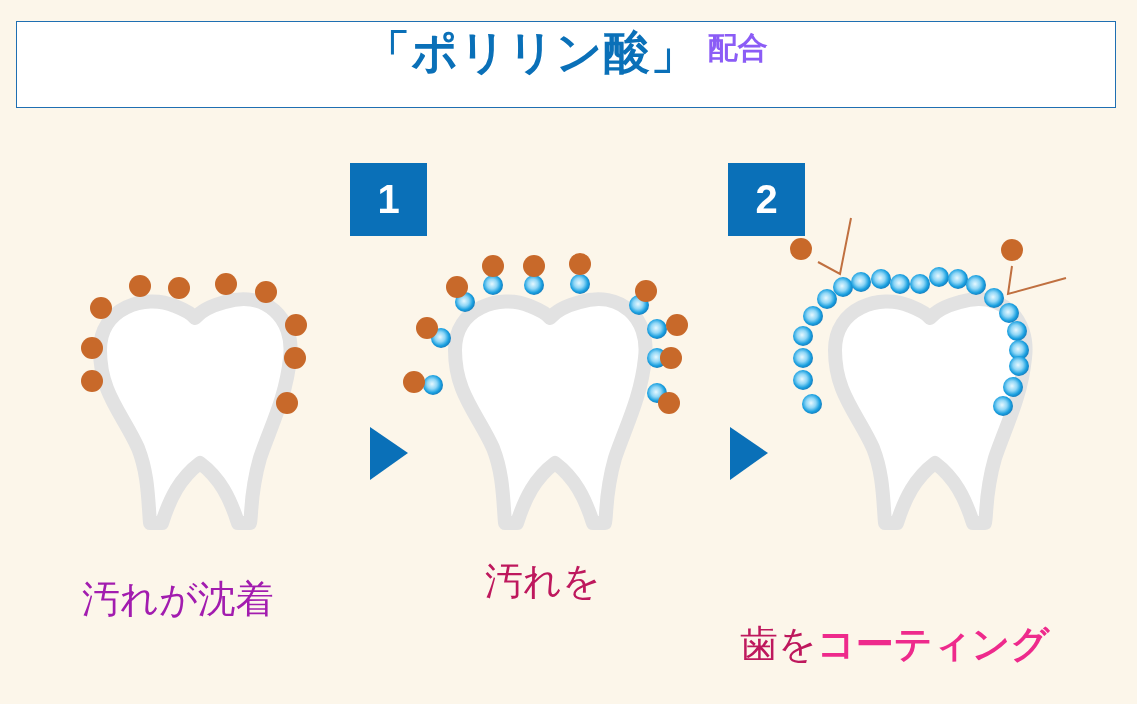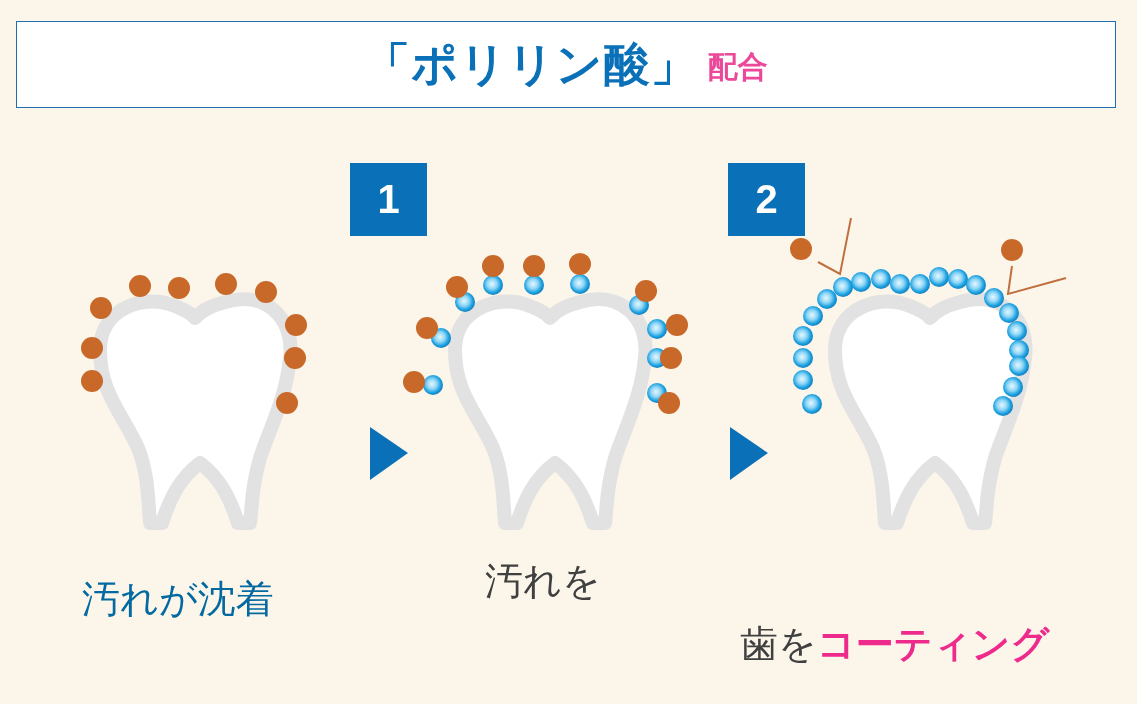--- a/index.html
+++ b/index.html
@@ -1,24 +1,24 @@
 <!DOCTYPE html>
 <html><head>
 <meta charset="utf-8">
 <style>
   html,body{margin:0;padding:0;}
   body{width:1137px;height:704px;background:#fcf6ea;position:relative;overflow:hidden;font-family:"DejaVu Sans",sans-serif;}
-  .title-box{position:absolute;left:16px;top:21px;width:1100px;height:87px;background:#fff;border:1.5px solid #1f6fb2;box-sizing:border-box;display:flex;align-items:center;justify-content:center;}
+  .title-box{position:absolute;left:16px;top:21px;width:1100px;height:87px;background:#fff;border:1.5px solid #1f6fb2;box-sizing:border-box;display:flex;justify-content:center;}
   .title-main{color:#0a70b8;font-weight:bold;font-size:46px;letter-spacing:1px;}
-  .title-sub{color:#ec4899;font-weight:bold;font-size:30px;margin-left:10px;margin-top:6px;}
+  .title-sub{color:#8b5cf6;font-weight:bold;font-size:30px;margin-left:10px;margin-top:6px;}
   .step-badge{position:absolute;width:77px;height:73px;background:#0a70b8;color:#fff;font-family:"Liberation Sans",sans-serif;font-weight:bold;font-size:40px;display:flex;align-items:center;justify-content:center;}
   svg.art{position:absolute;left:0;top:0;}
   .caption{position:absolute;font-size:38px;text-align:center;line-height:1.15;white-space:nowrap;}
-  .c-dark{color:#0369a1;}
-  .c-blue{color:#404040;}
+  .c-dark{color:#a21caf;}
+  .c-blue{color:#be185d;}
   .c-pink{color:#ee2a8c;font-weight:bold;}
 </style>
 </head>
 <body>
 
 <div class="title-box">
   <span class="title-main">「ポリリン酸」</span>
   <span class="title-sub">配合</span>
 </div>
 

